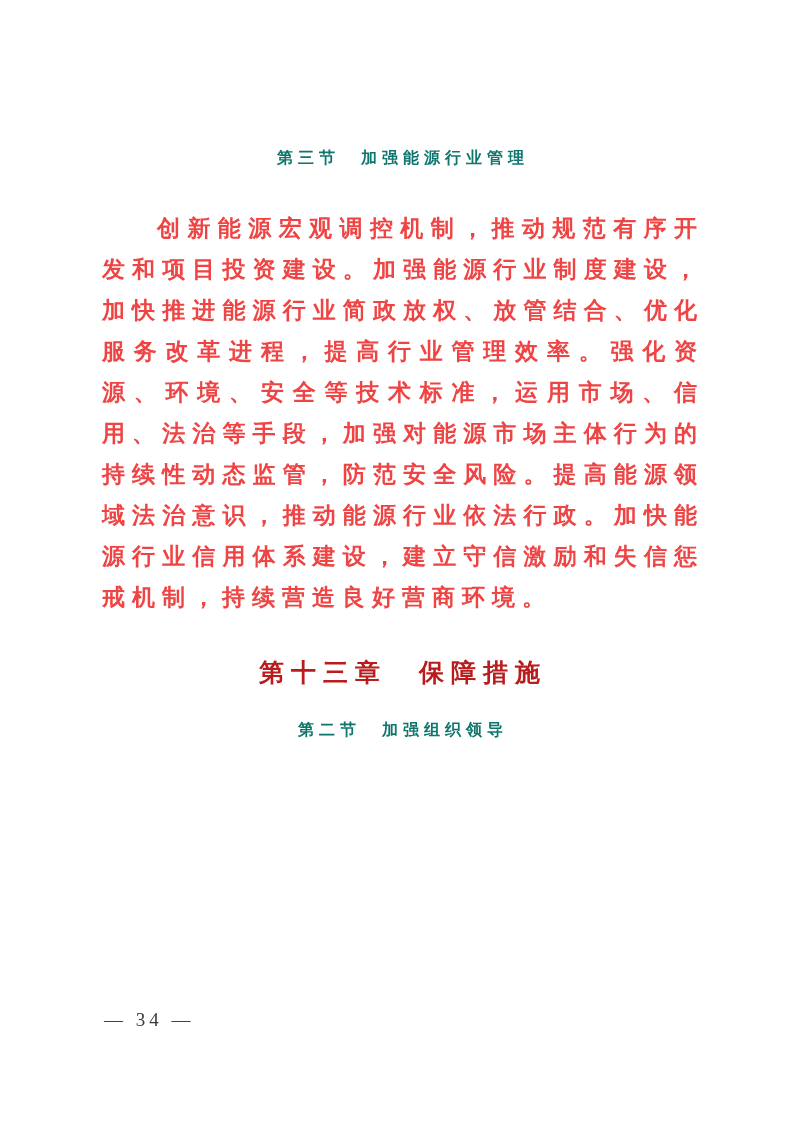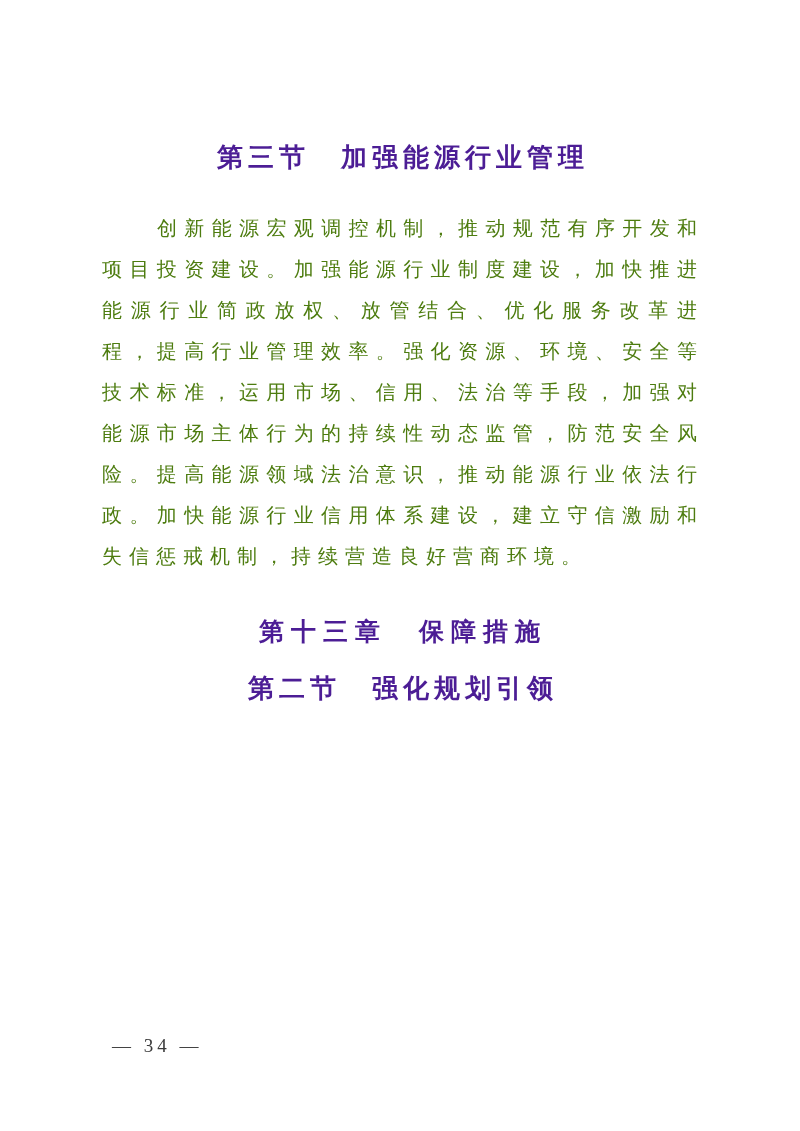--- a/index.html
+++ b/index.html
@@ -20,82 +20,82 @@
   }
   .content {
     position: absolute;
     top: 0;
     left: 102px;
     width: 602px;
   }
   .section-heading {
     margin: 0;
     text-align: center;
-    font-size: 26px;
+    font-size: 16px;
     line-height: 28px;
     font-weight: 600;
     letter-spacing: 5px;
-    color: #4c1d95;
+    color: #0f766e;
     white-space: nowrap;
   }
   .section-heading.first {
     margin-top: 144px;
   }
   .chapter-heading {
     margin: 38px 0 0 0;
     text-align: center;
     font-family: "Liberation Sans", "DejaVu Sans", sans-serif;
     font-size: 25px;
     line-height: 32px;
     font-weight: 700;
     letter-spacing: 7px;
-    color: #4c1d95;
+    color: #b91c1c;
     white-space: nowrap;
   }
   .chapter-heading + .section-heading {
     margin-top: 30px;
   }
   .body-para {
     margin: 36px 0 0 0;
-    font-size: 20px;
+    font-size: 23px;
     line-height: 41px;
     letter-spacing: 7px;
     text-align: justify;
     text-justify: inter-character;
     text-align-last: left;
     text-indent: 55px;
-    color: #4d7c0f;
+    color: #ef4444;
+    font-weight: bold;
   }
   .section-heading.mid {
     margin-top: 28px;
   }
   .page-number {
     position: absolute;
-    left: 112px;
+    left: 104px;
     top: 1006px;
     font-size: 19px;
     line-height: 28px;
     letter-spacing: 4px;
     color: #3a3a3a;
     font-family: "Liberation Serif", "DejaVu Serif", serif;
-    margin-top: 26px;
   }
 </style>
 </head>
 <body>
 
 <div class="page">
   <div class="content">
 
     <h2 class="section-heading first">第三节　加强能源行业管理</h2>
 
     <p class="body-para">创新能源宏观调控机制，推动规范有序开发和项目投资建设。加强能源行业制度建设，加快推进能源行业简政放权、放管结合、优化服务改革进程，提高行业管理效率。强化资源、环境、安全等技术标准，运用市场、信用、法治等手段，加强对能源市场主体行为的持续性动态监管，防范安全风险。提高能源领域法治意识，推动能源行业依法行政。加快能源行业信用体系建设，建立守信激励和失信惩戒机制，持续营造良好营商环境。</p>
 
     <h1 class="chapter-heading">第十三章　保障措施</h1>
 
 
 
-    <h2 class="section-heading mid">第二节　强化规划引领</h2>
+    <h2 class="section-heading mid">第二节　加强组织领导</h2>
 
   </div>
 
   <div class="page-number">— 34 —</div>
 </div>
 
 </body></html>

